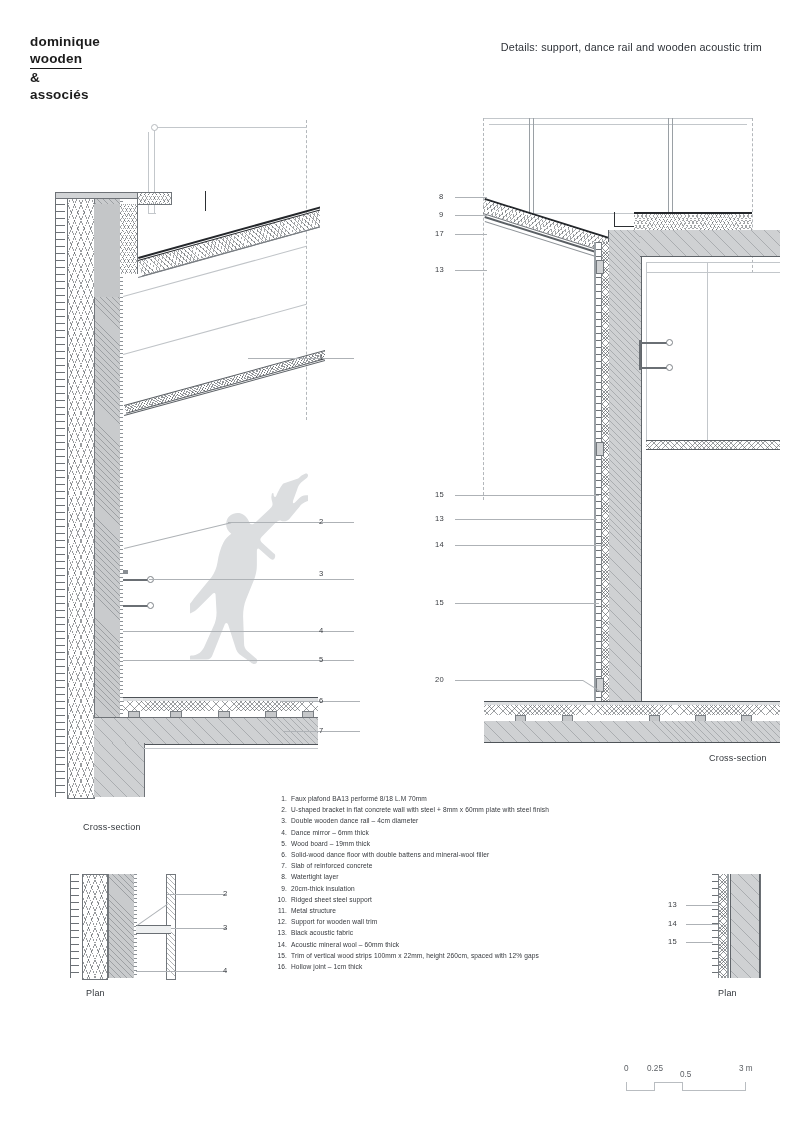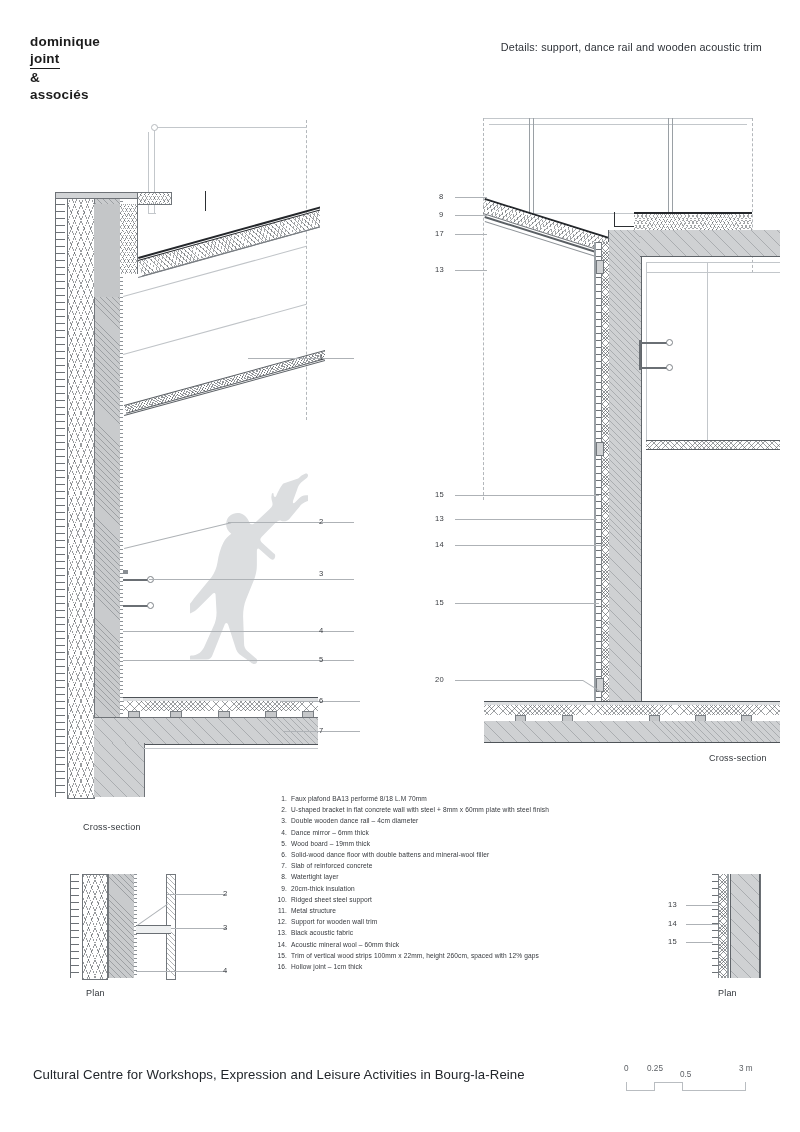--- a/index.html
+++ b/index.html
@@ -79,21 +79,21 @@
   .scalebar .tick{position:absolute;font-size:8.2px;color:#5d6166;}
   .sb-line{position:absolute;background:#b9bdc1;}
 </style>
 </head>
 <body>
 
 <div class="sheet">
 
   <div class="logo">
     <div>dominique</div>
-    <div><span class="u">joint</span></div>
+    <div><span class="u">wooden</span></div>
     <div>&amp;</div>
     <div>associés</div>
   </div>
   <div class="doc-title">Details: support, dance rail and wooden acoustic trim</div>
 
   <div class="dw" style="left:50px;top:118px;width:320px;height:690px;">
 
     <div class="dw dashdot" style="left:256px;top:2px;height:300px;"></div>
 
     <div class="dw lightline" style="left:104px;top:9px;width:153px;height:1px;"></div>
@@ -317,21 +317,20 @@
         <li><span class="ln">10.</span><span>Ridged sheet steel support</span></li>
         <li><span class="ln">11.</span><span>Metal structure</span></li>
         <li><span class="ln">12.</span><span>Support for wooden wall trim</span></li>
         <li><span class="ln">13.</span><span>Black acoustic fabric</span></li>
         <li><span class="ln">14.</span><span>Acoustic mineral wool  –  60mm thick</span></li>
         <li><span class="ln">15.</span><span>Trim of vertical wood strips 100mm x 22mm, height 260cm, spaced with 12% gaps</span></li>
         <li><span class="ln">16.</span><span>Hollow joint  –  1cm thick</span></li>
       </ol>
   </div>
 
-  <div class="footer-title">Cultural Centre for Workshops, Expression and Leisure Activities in Bourg-la-Reine</div>
 
   <div class="scalebar">
     <div class="tick" style="left:0px;top:0px;">0</div>
     <div class="tick" style="left:23px;top:0px;">0.25</div>
     <div class="tick" style="left:56px;top:6px;">0.5</div>
     <div class="tick" style="left:115px;top:0px;">3 m</div>
 
     <div class="sb-line" style="left:2px;top:26px;width:29px;height:1.4px;"></div>
     <div class="sb-line" style="left:30px;top:18px;width:29px;height:1.4px;"></div>
     <div class="sb-line" style="left:58px;top:26px;width:64px;height:1.4px;"></div>

